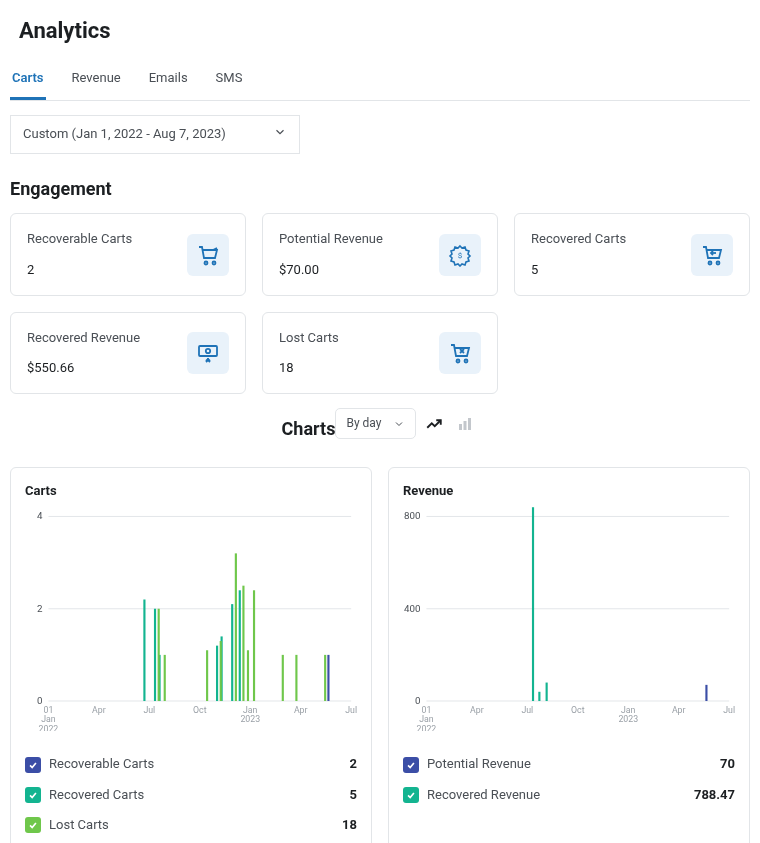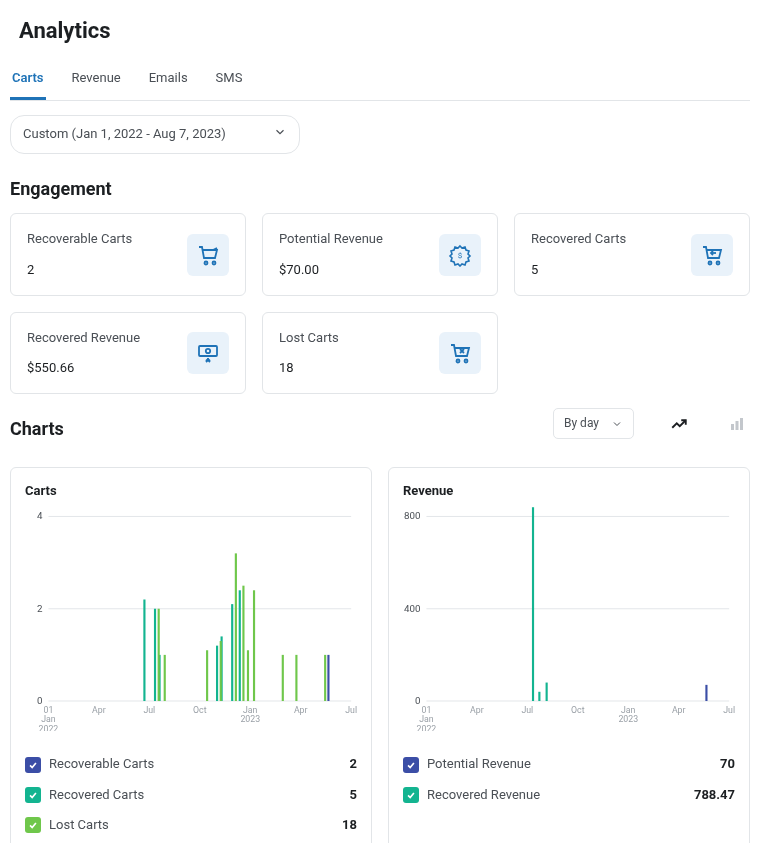--- a/index.html
+++ b/index.html
@@ -20,37 +20,37 @@
     font:13px/1.4 -apple-system,BlinkMacSystemFont,"Segoe UI",Roboto,Arial,sans-serif;}
   .page{width:760px;margin:0 auto;padding:10px 10px 30px}
 
   h1{font-size:22px;font-weight:700;margin:6px 9px 14px}
 
   .tabs{display:flex;gap:24px;border-bottom:1px solid var(--line);margin-bottom:14px}
   .tab{padding:8px 2px 10px;color:var(--ink-soft);cursor:pointer;font-size:13px}
   .tab.active{color:var(--blue);font-weight:600;border-bottom:3px solid var(--blue)}
 
   .select{display:inline-flex;align-items:center;justify-content:space-between;gap:30px;
-    border:1px solid var(--line);border-radius:14px;padding:9px 12px;min-width:290px;
+    border:1px solid var(--line);border-radius:0;padding:9px 12px;min-width:290px;
     color:var(--ink-soft);cursor:pointer;font-size:13px}
   .chev{display:inline-block}
 
   h2{font-size:18px;font-weight:700;margin:22px 0 12px}
-  .section-head{display:flex;align-items:center;justify-content:space-between}
+  .section-head{display:flex;align-items:center;justify-content:center}
 
   .kpi-grid{display:grid;grid-template-columns:repeat(3,1fr);gap:16px}
   .kpi{display:flex;align-items:center;justify-content:space-between;
     border:1px solid var(--line);border-radius:6px;padding:16px;background:var(--card)}
   .kpi .label{color:var(--ink-soft);margin-bottom:12px}
   .kpi .value{font-size:13px;color:var(--ink)}
   .kpi .iconbox{width:42px;height:42px;border-radius:6px;background:var(--tile-icon-bg);
     display:flex;align-items:center;justify-content:center;color:var(--blue)}
   .kpi svg{width:24px;height:24px}
 
-  .head-controls{display:flex;align-items:center;gap:32px}
+  .head-controls{display:flex;align-items:center;gap:5px}
   .small-select{display:inline-flex;align-items:center;gap:12px;border:1px solid var(--line);
     border-radius:5px;padding:6px 10px;font-size:12px;color:var(--ink-soft);cursor:pointer}
   .viewbtn{display:inline-flex;width:26px;height:26px;align-items:center;justify-content:center;
     color:var(--ink);cursor:pointer}
   .viewbtn.disabled{color:#c3c7cc;cursor:default}
 
   .charts-grid{display:grid;grid-template-columns:1fr 1fr;gap:16px;margin-top:14px}
   .panel{border:1px solid var(--line);border-radius:6px;background:var(--card);padding:14px}
   .panel h3{font-size:13px;font-weight:700;margin:0 0 4px}
 

